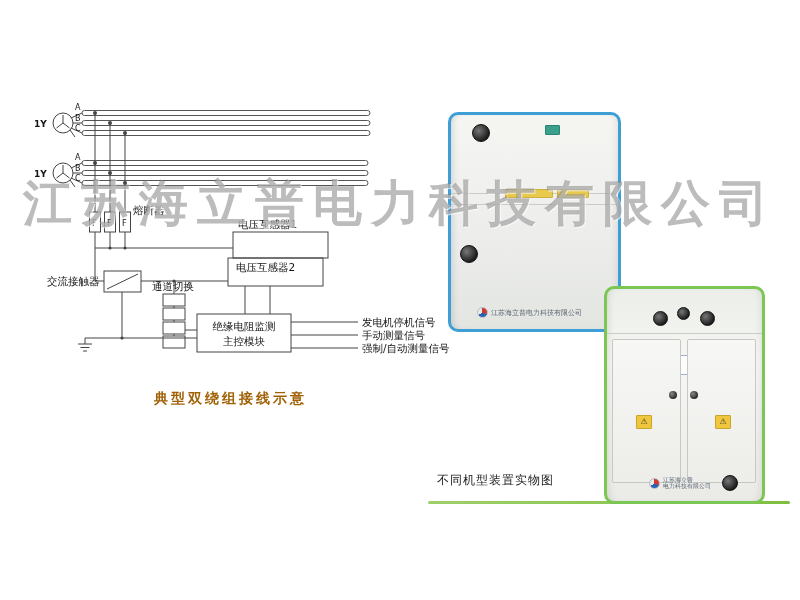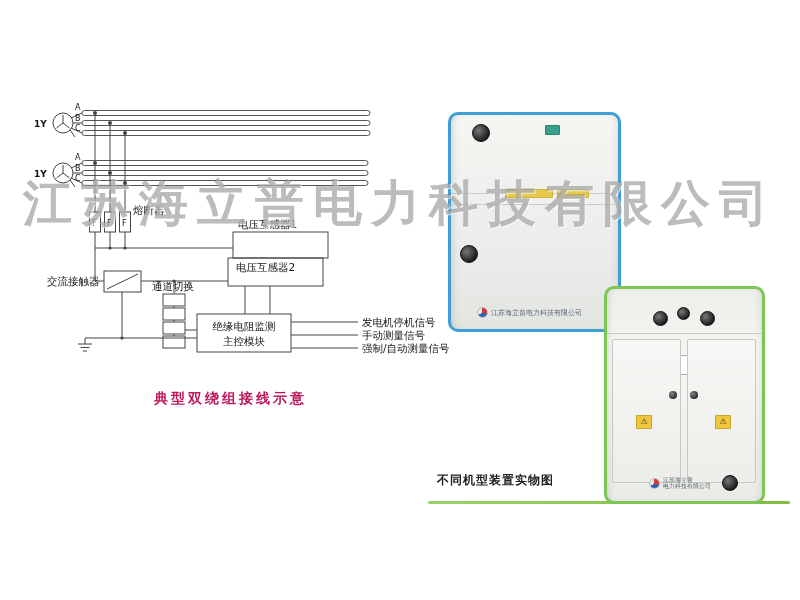--- a/index.html
+++ b/index.html
@@ -8,25 +8,25 @@
   .abs{position:absolute;}
 
   
   #watermark{left:0;top:171px;width:800px;text-align:center;font-size:49px;font-weight:bold;
     font-family:"DejaVu Serif","Liberation Serif",serif;color:rgba(122,122,122,0.50);
     letter-spacing:9px;white-space:nowrap;z-index:40;pointer-events:none;
     text-shadow:1px 1px 0 rgba(255,255,255,0.65);}
 
   
   #diagram-svg{left:0;top:0;z-index:10;}
-  #diagram-caption{left:154px;top:390px;font-size:14px;font-weight:bold;color:#be185d;
+  #diagram-caption{left:154px;top:390px;font-size:14px;font-weight:bold;color:#a16207;
     letter-spacing:3px;z-index:12;}
 
   
-  #photo-caption{left:437px;top:472px;font-size:12px;font-weight:bold;color:#222;
+  #photo-caption{left:437px;top:472px;font-size:12px;font-weight:normal;color:#222;
     letter-spacing:1px;z-index:12;}
   #green-underline{left:428px;top:501px;width:362px;height:3px;
     background:linear-gradient(90deg,#9ed06a,#7fbf3f);border-radius:2px;z-index:4;}
 
   
   .photo{overflow:hidden;}
   #photo1{left:448px;top:112px;width:167px;height:214px;border:3px solid #3f9ed6;border-radius:10px;
     background:linear-gradient(180deg,#f5f6f2 0%,#edeeec 55%,#e3e5e1 100%);z-index:5;
     box-shadow:inset 6px 0 8px -6px rgba(0,0,0,0.18), inset -6px 0 8px -6px rgba(0,0,0,0.12);}
   #photo2{left:604px;top:286px;width:155px;height:212px;border:3px solid #7cc653;border-radius:10px;

